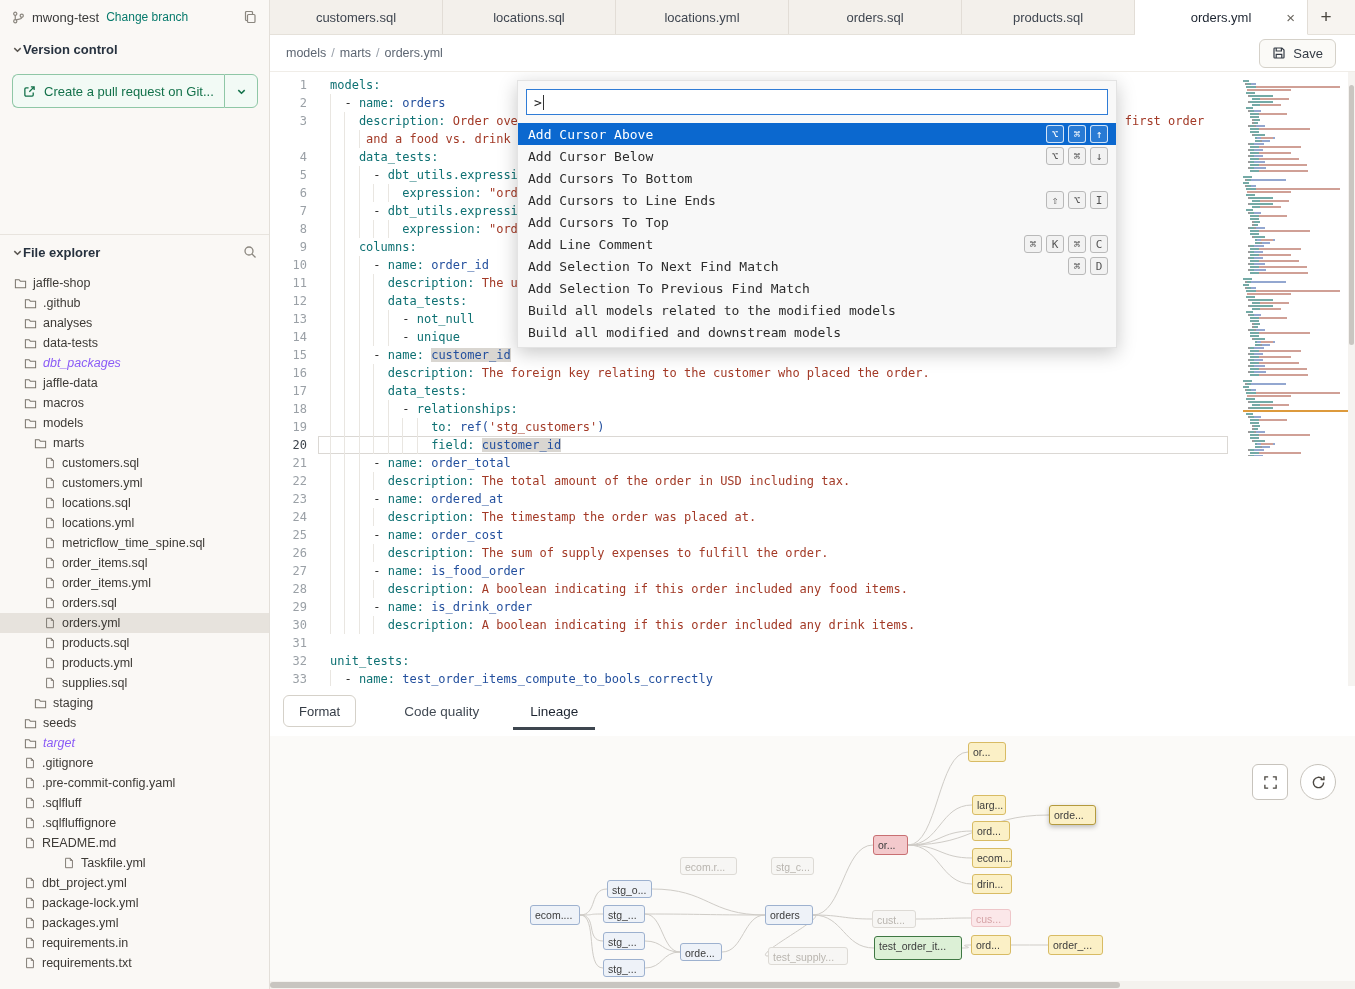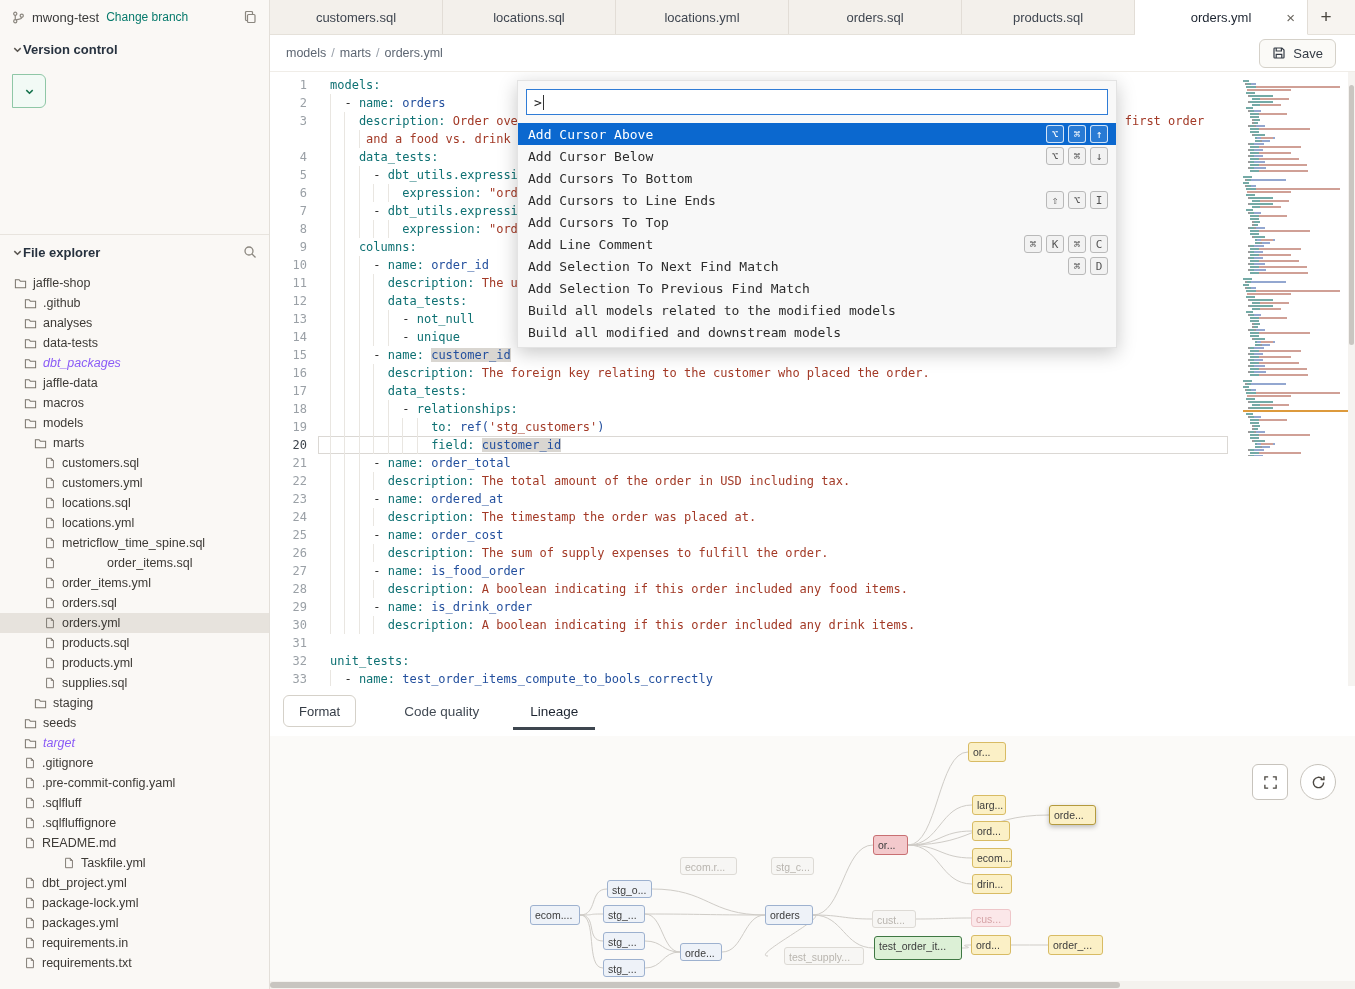--- a/index.html
+++ b/index.html
@@ -129,20 +129,29 @@
     <div class="section-header">
       <span class="chev">
         <svg width="11" height="11" viewBox="0 0 12 12" fill="none" stroke="currentColor" stroke-width="1.6">
             <path d="M2.5 4.5 6 8l3.5-3.5"></path>
           </svg>
       </span>
       <span class="section-title">Version control</span>
     </div>
     <div class="pr-wrap">
       <div class="pr-split">
+        <button class="pr-main">
+          <span style="display:flex">
+            <svg width="13" height="13" viewBox="0 0 14 14" fill="none" stroke="currentColor" stroke-width="1.4">
+                <path d="M6 3H3.2A1.2 1.2 0 0 0 2 4.2v6.6A1.2 1.2 0 0 0 3.2 12h6.6A1.2 1.2 0 0 0 11 10.8V8"></path>
+                <path d="M8.5 2H12v3.5M12 2 6.8 7.2"></path>
+              </svg>
+          </span>
+          <span>Create a pull request on Git...</span>
+        </button>
         <button class="pr-chev">
           <svg width="11" height="11" viewBox="0 0 12 12" fill="none" stroke="currentColor" stroke-width="1.6">
               <path d="M2.5 4.5 6 8l3.5-3.5"></path>
             </svg>
         </button>
       </div>
     </div>
     <div class="vc-gap"></div>
     <div class="divider"></div>
 
@@ -272,21 +281,21 @@
         </div>
         <div class="tree-row" style="padding-left: 44px;">
           <span class="ticon">
             <svg width="12" height="12" viewBox="0 0 14 14" fill="none" stroke="currentColor" stroke-width="1.1">
               <path d="M3 1.5h5.5L11 4v8.5H3z"></path>
               <path d="M8.5 1.5V4H11"></path>
             </svg>
           </span>
           <span>metricflow_time_spine.sql</span>
         </div>
-        <div class="tree-row" style="padding-left: 44px; gap: 45px;">
+        <div class="tree-row" style="padding-left: 44px;">
           <span class="ticon">
             <svg width="12" height="12" viewBox="0 0 14 14" fill="none" stroke="currentColor" stroke-width="1.1">
               <path d="M3 1.5h5.5L11 4v8.5H3z"></path>
               <path d="M8.5 1.5V4H11"></path>
             </svg>
           </span>
           <span>order_items.sql</span>
         </div>
         <div class="tree-row" style="padding-left: 44px;">
           <span class="ticon">
@@ -1140,21 +1149,21 @@
           <div class="lnode blue" style="left: 260px; top: 169px; width: 50px; height: 20px;">ecom....</div>
           <div class="lnode blue" style="left: 333px; top: 169px; width: 42px; height: 18px;">stg_...</div>
           <div class="lnode blue" style="left: 495px; top: 169px; width: 48px; height: 20px;">orders</div>
           <div class="lnode faded" style="left: 602px; top: 174px; width: 44px; height: 18px;">cust...</div>
           <div class="lnode fadedpink" style="left: 701px; top: 173px; width: 40px; height: 18px;">cus...</div>
           <div class="lnode blue" style="left: 333px; top: 196px; width: 42px; height: 18px;">stg_...</div>
           <div class="lnode blue" style="left: 410px; top: 207px; width: 42px; height: 18px;">orde...</div>
           <div class="lnode green" style="left: 604px; top: 200px; width: 88px; height: 24px;">test_order_it...</div>
           <div class="lnode yellow" style="left: 701px; top: 199px; width: 40px; height: 20px;">ord...</div>
           <div class="lnode yellow" style="left: 778px; top: 199px; width: 55px; height: 20px;">order_...</div>
-          <div class="lnode faded" style="left: 498px; top: 211px; width: 80px; height: 18px; margin-left: 16px;">test_supply...</div>
+          <div class="lnode faded" style="left: 498px; top: 211px; width: 80px; height: 18px;">test_supply...</div>
           <div class="lnode blue" style="left: 333px; top: 223px; width: 42px; height: 18px;">stg_...</div>
         </div>
       <button class="sq-btn" style="left:982px">
         <svg width="15" height="15" viewBox="0 0 16 16" fill="none" stroke="currentColor" stroke-width="1.4">
             <path d="M2 5.5V2h3.5M10.5 2H14v3.5M14 10.5V14h-3.5M5.5 14H2v-3.5"></path>
           </svg>
       </button>
       <button class="rd-btn" style="left:1030px">
         <svg width="15" height="15" viewBox="0 0 16 16" fill="none" stroke="currentColor" stroke-width="1.5">
             <path d="M13.5 8a5.5 5.5 0 1 1-1.6-3.9"></path>

